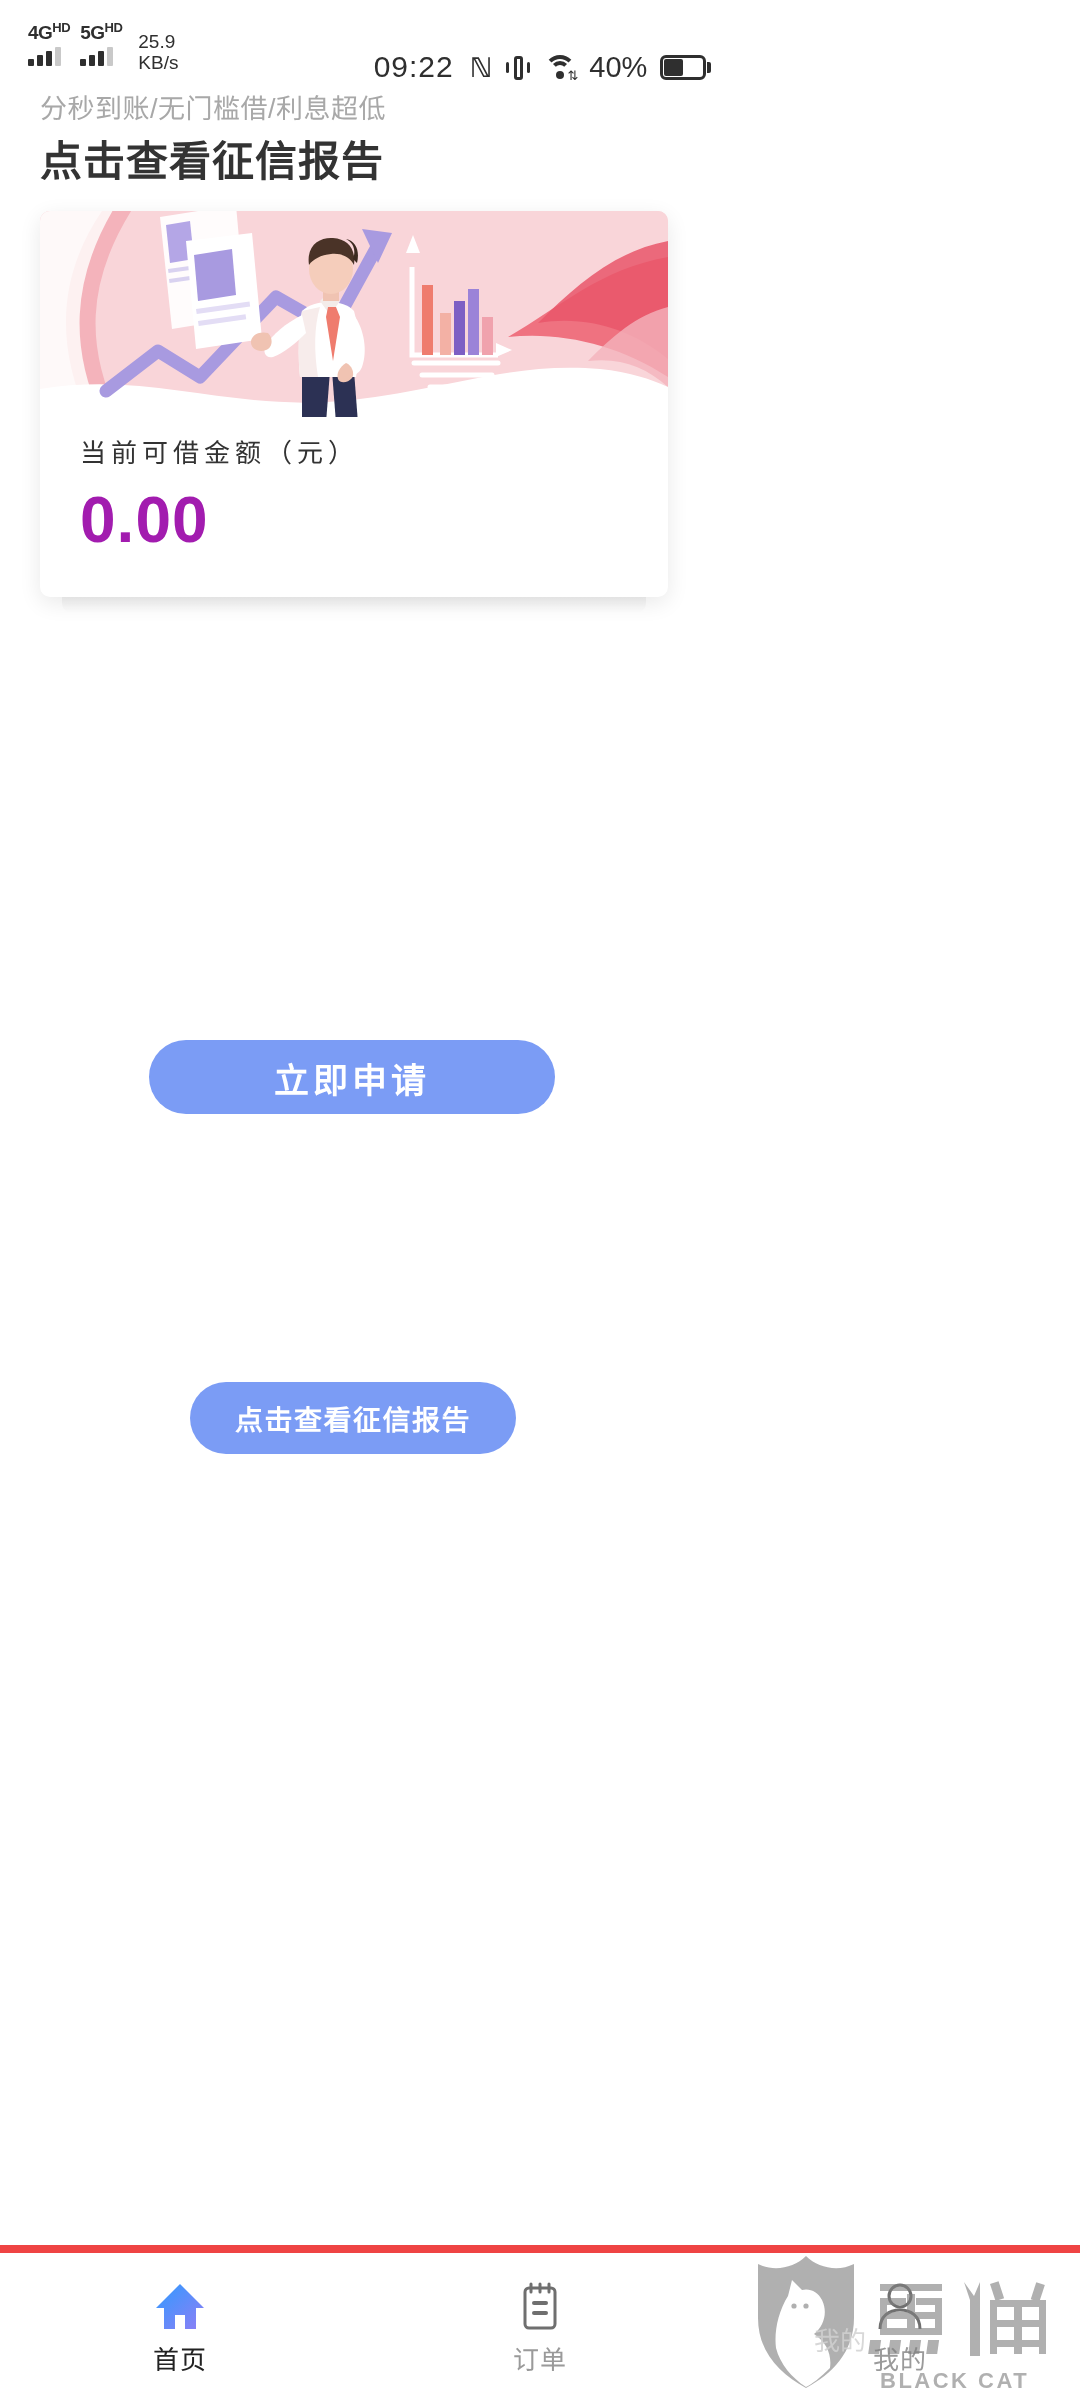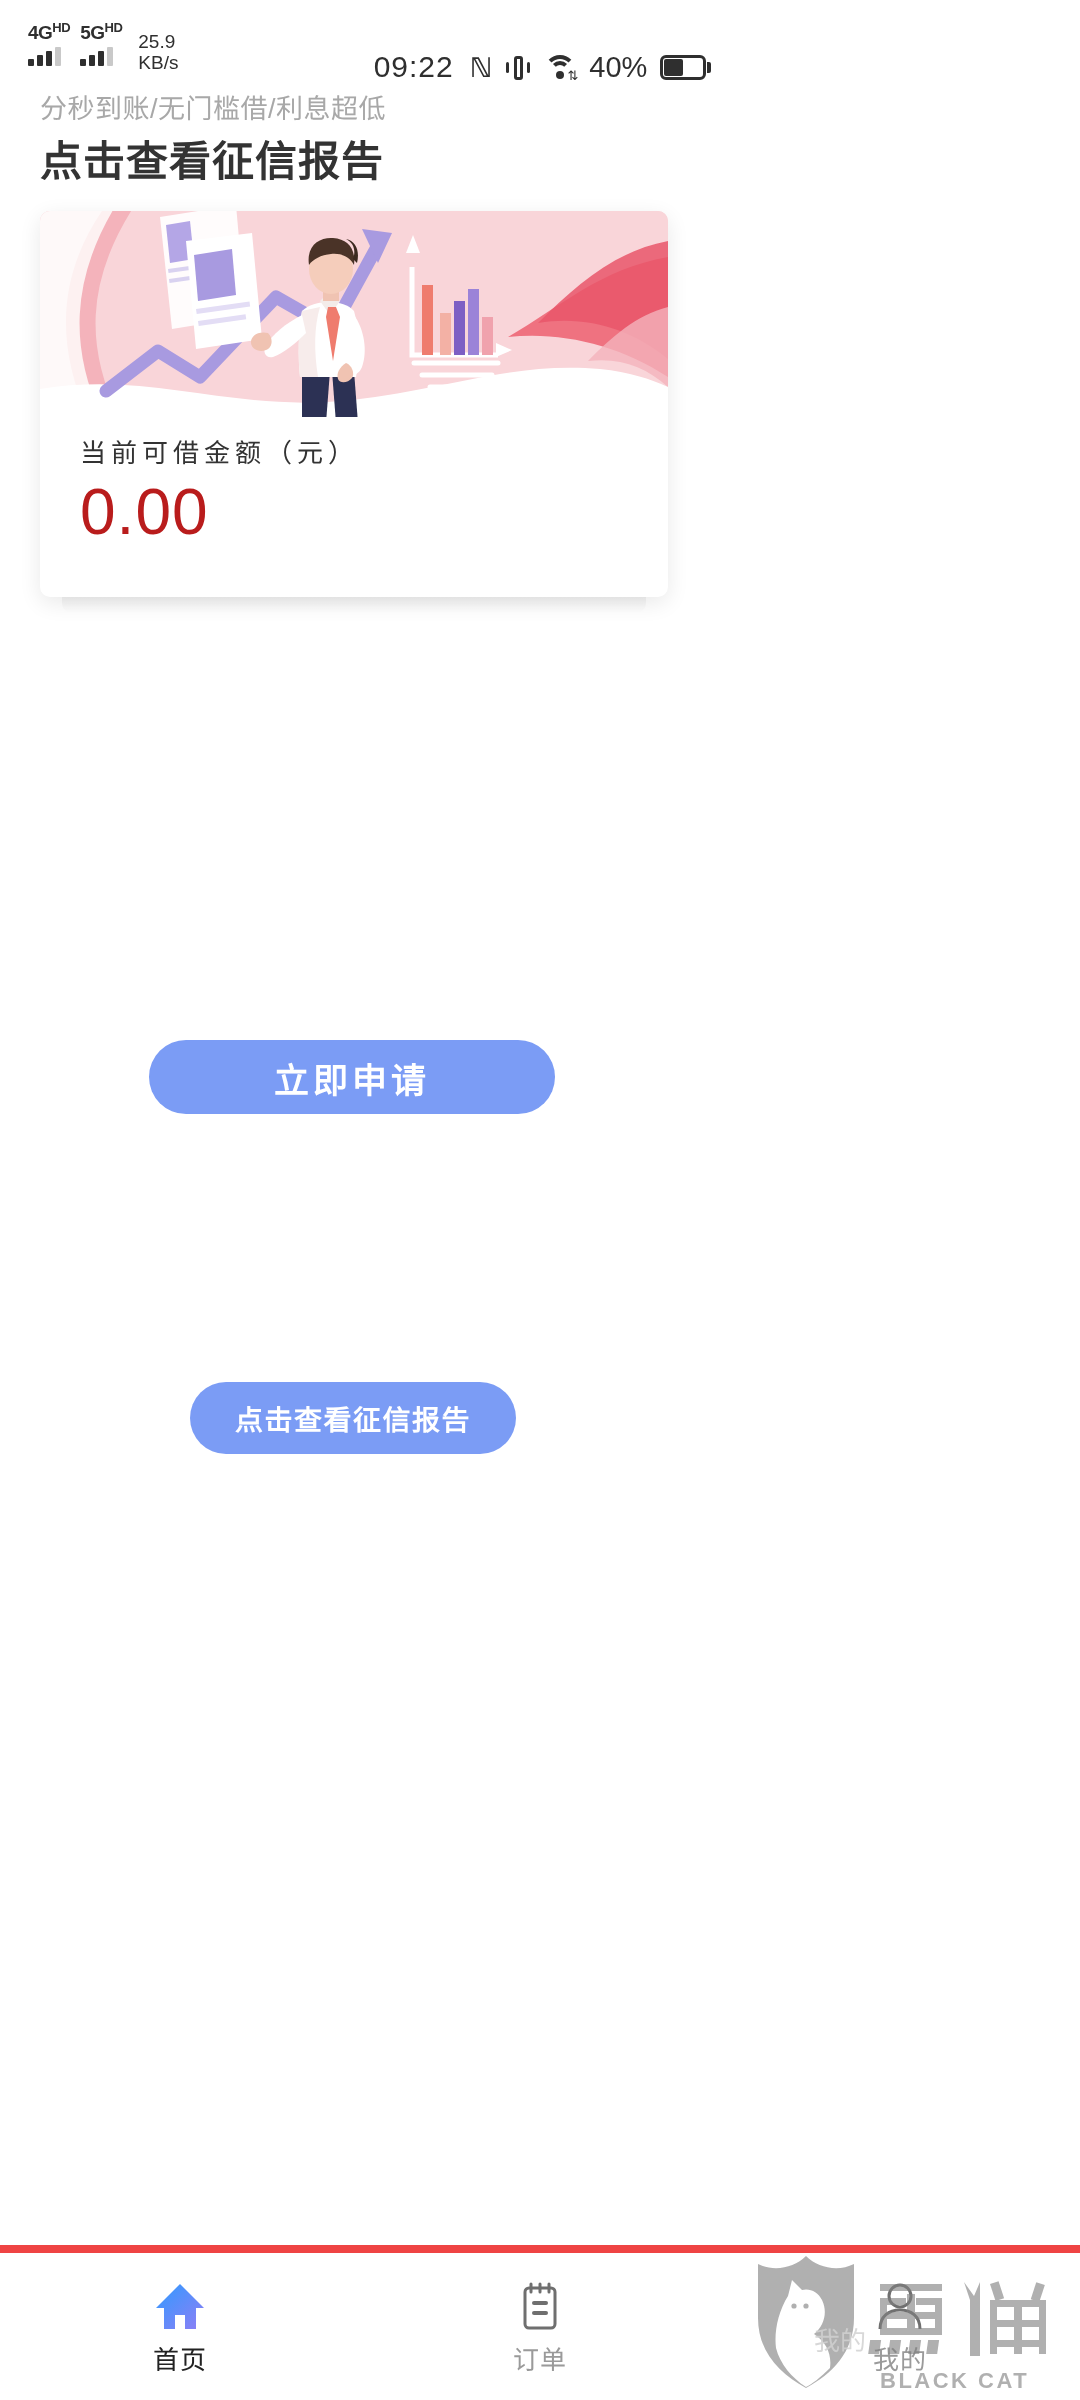--- a/index.html
+++ b/index.html
@@ -156,24 +156,24 @@
     padding-left: 40px;
     padding-top: 18px;
   }
   #balance-label {
     font-size: 26px;
     color: #333333;
     letter-spacing: 5px;
     line-height: 36px;
   }
   #balance-amount {
-    margin-top: 2px;
+    margin-top: 10px;
     font-size: 64px;
-    font-weight: 400;
-    color: #b91c1c;
+    font-weight: 700;
+    color: #a21caf;
     line-height: 78px;
     letter-spacing: 1px;
   }
   #card-shadow-strip {
     position: absolute;
     top: 597px; left: 62px;
     width: 584px; height: 16px;
     background: linear-gradient(to bottom, rgba(0,0,0,0.05), rgba(0,0,0,0));
     border-radius: 0 0 10px 10px;
   }

